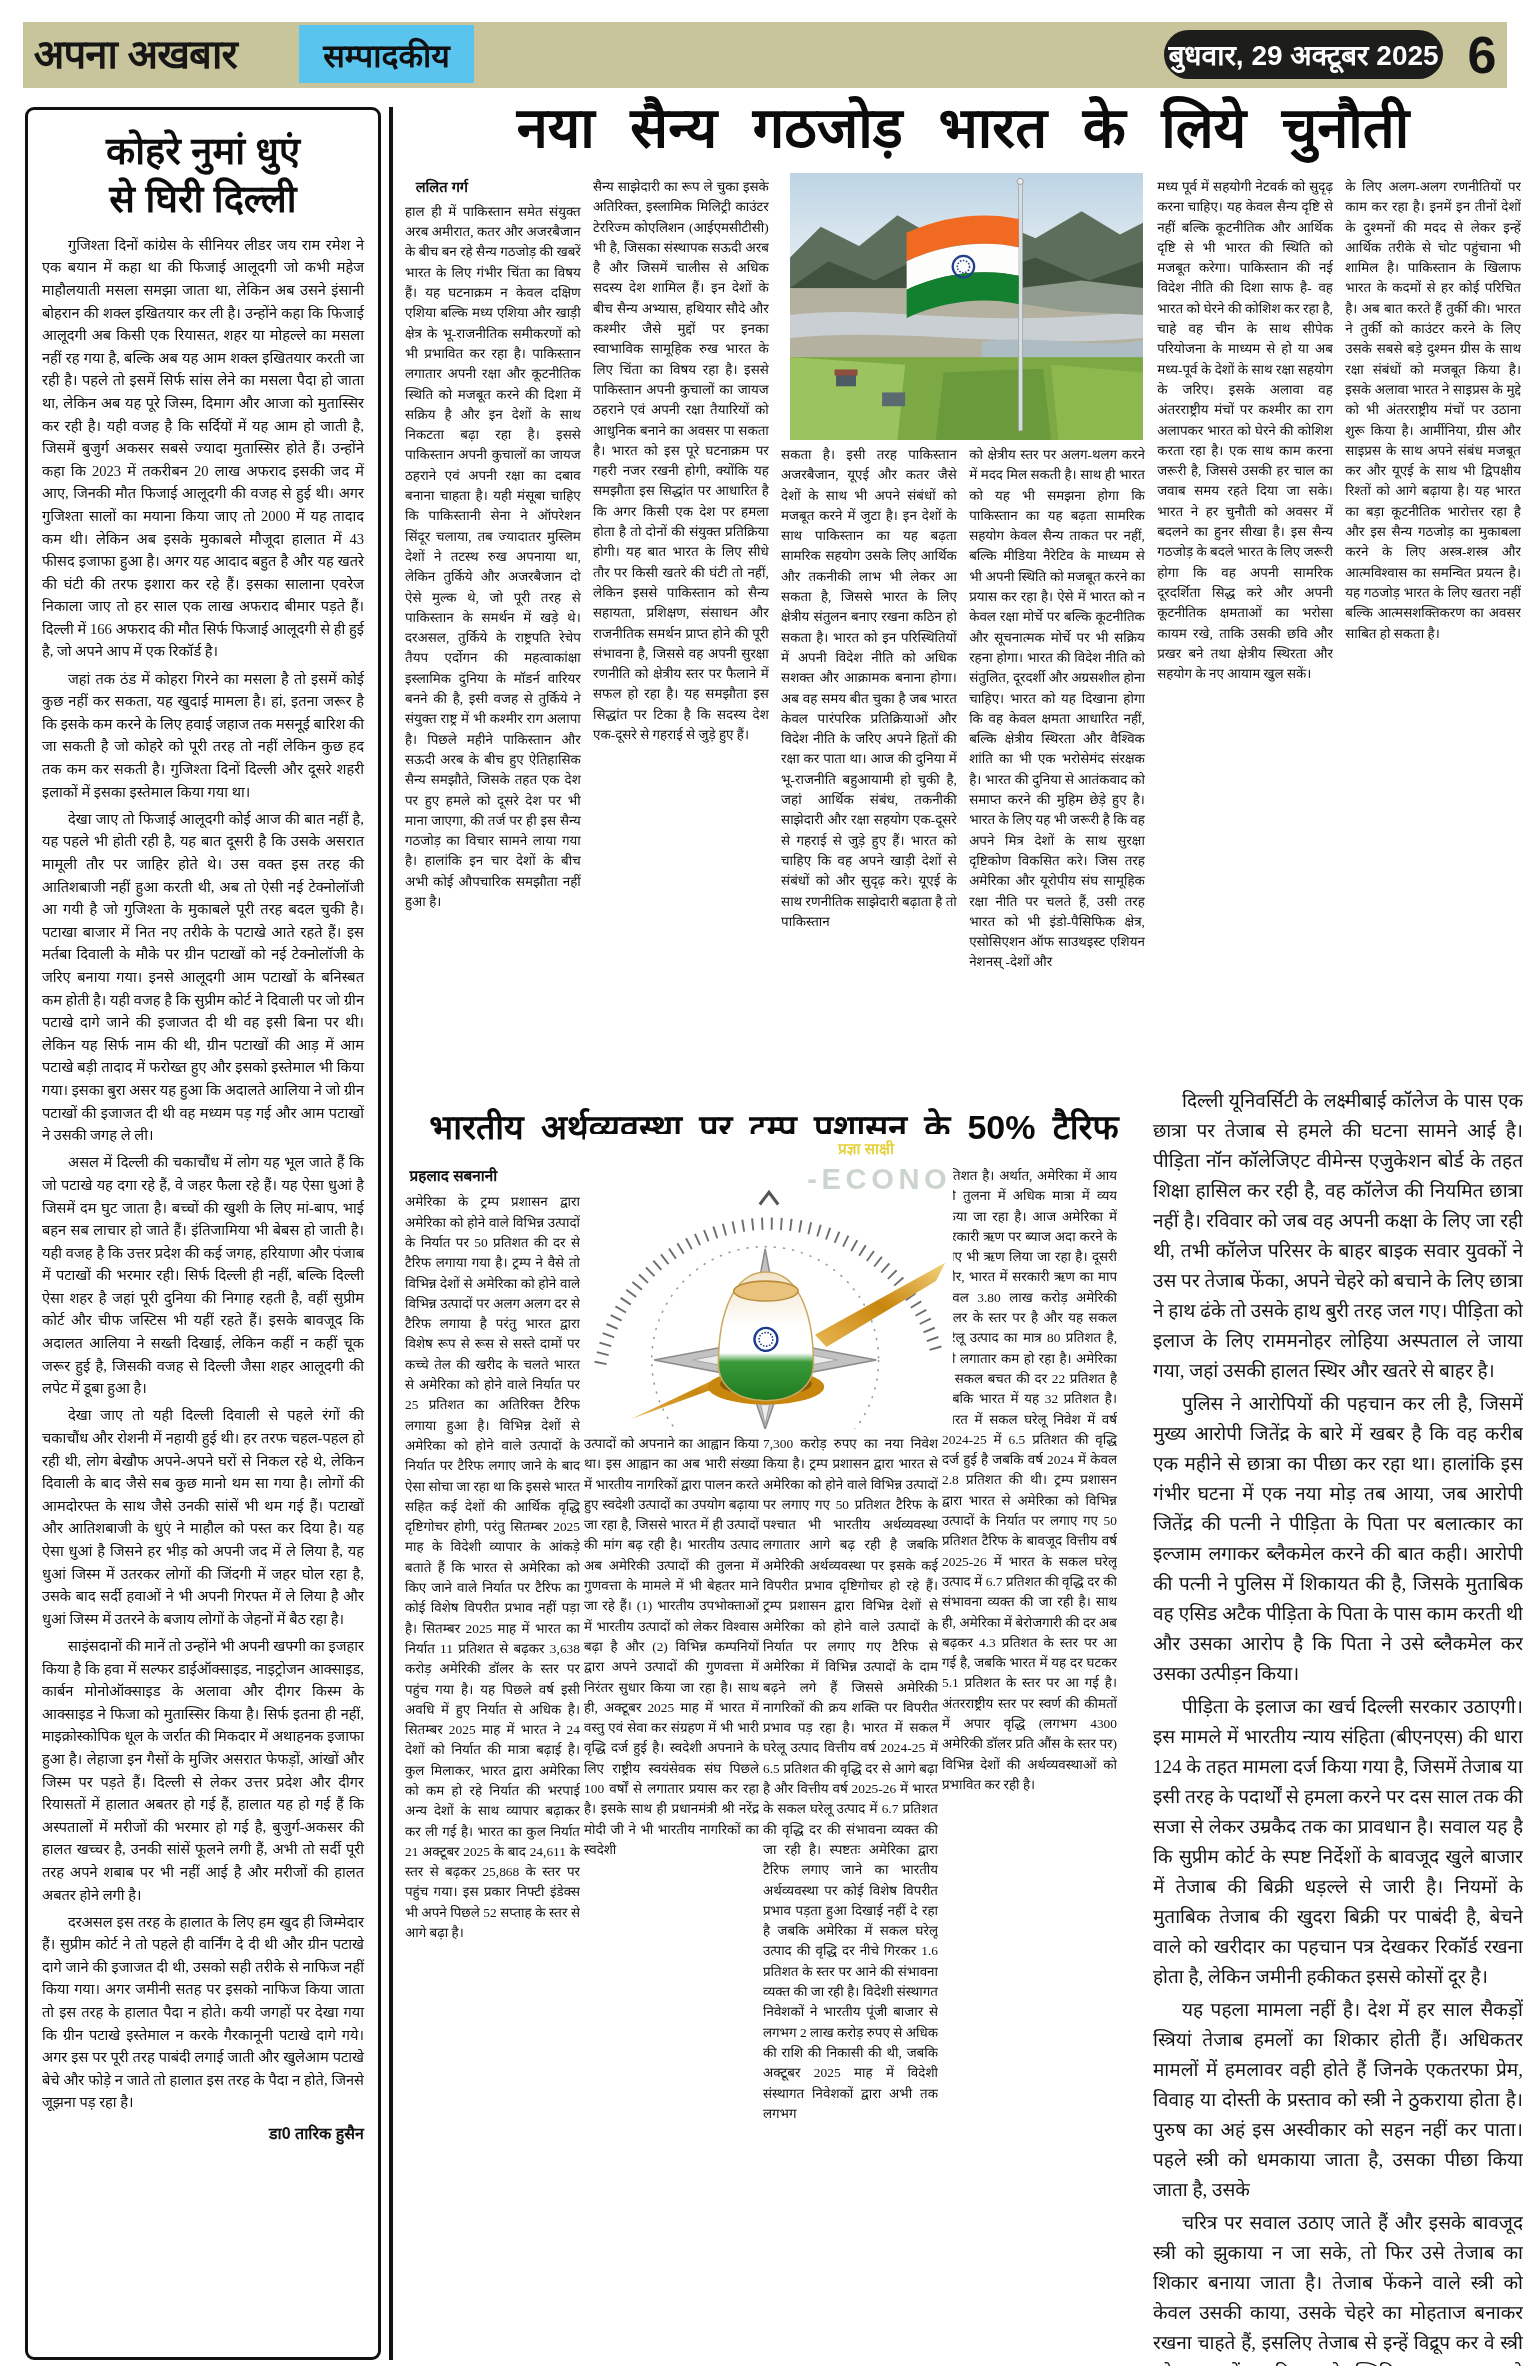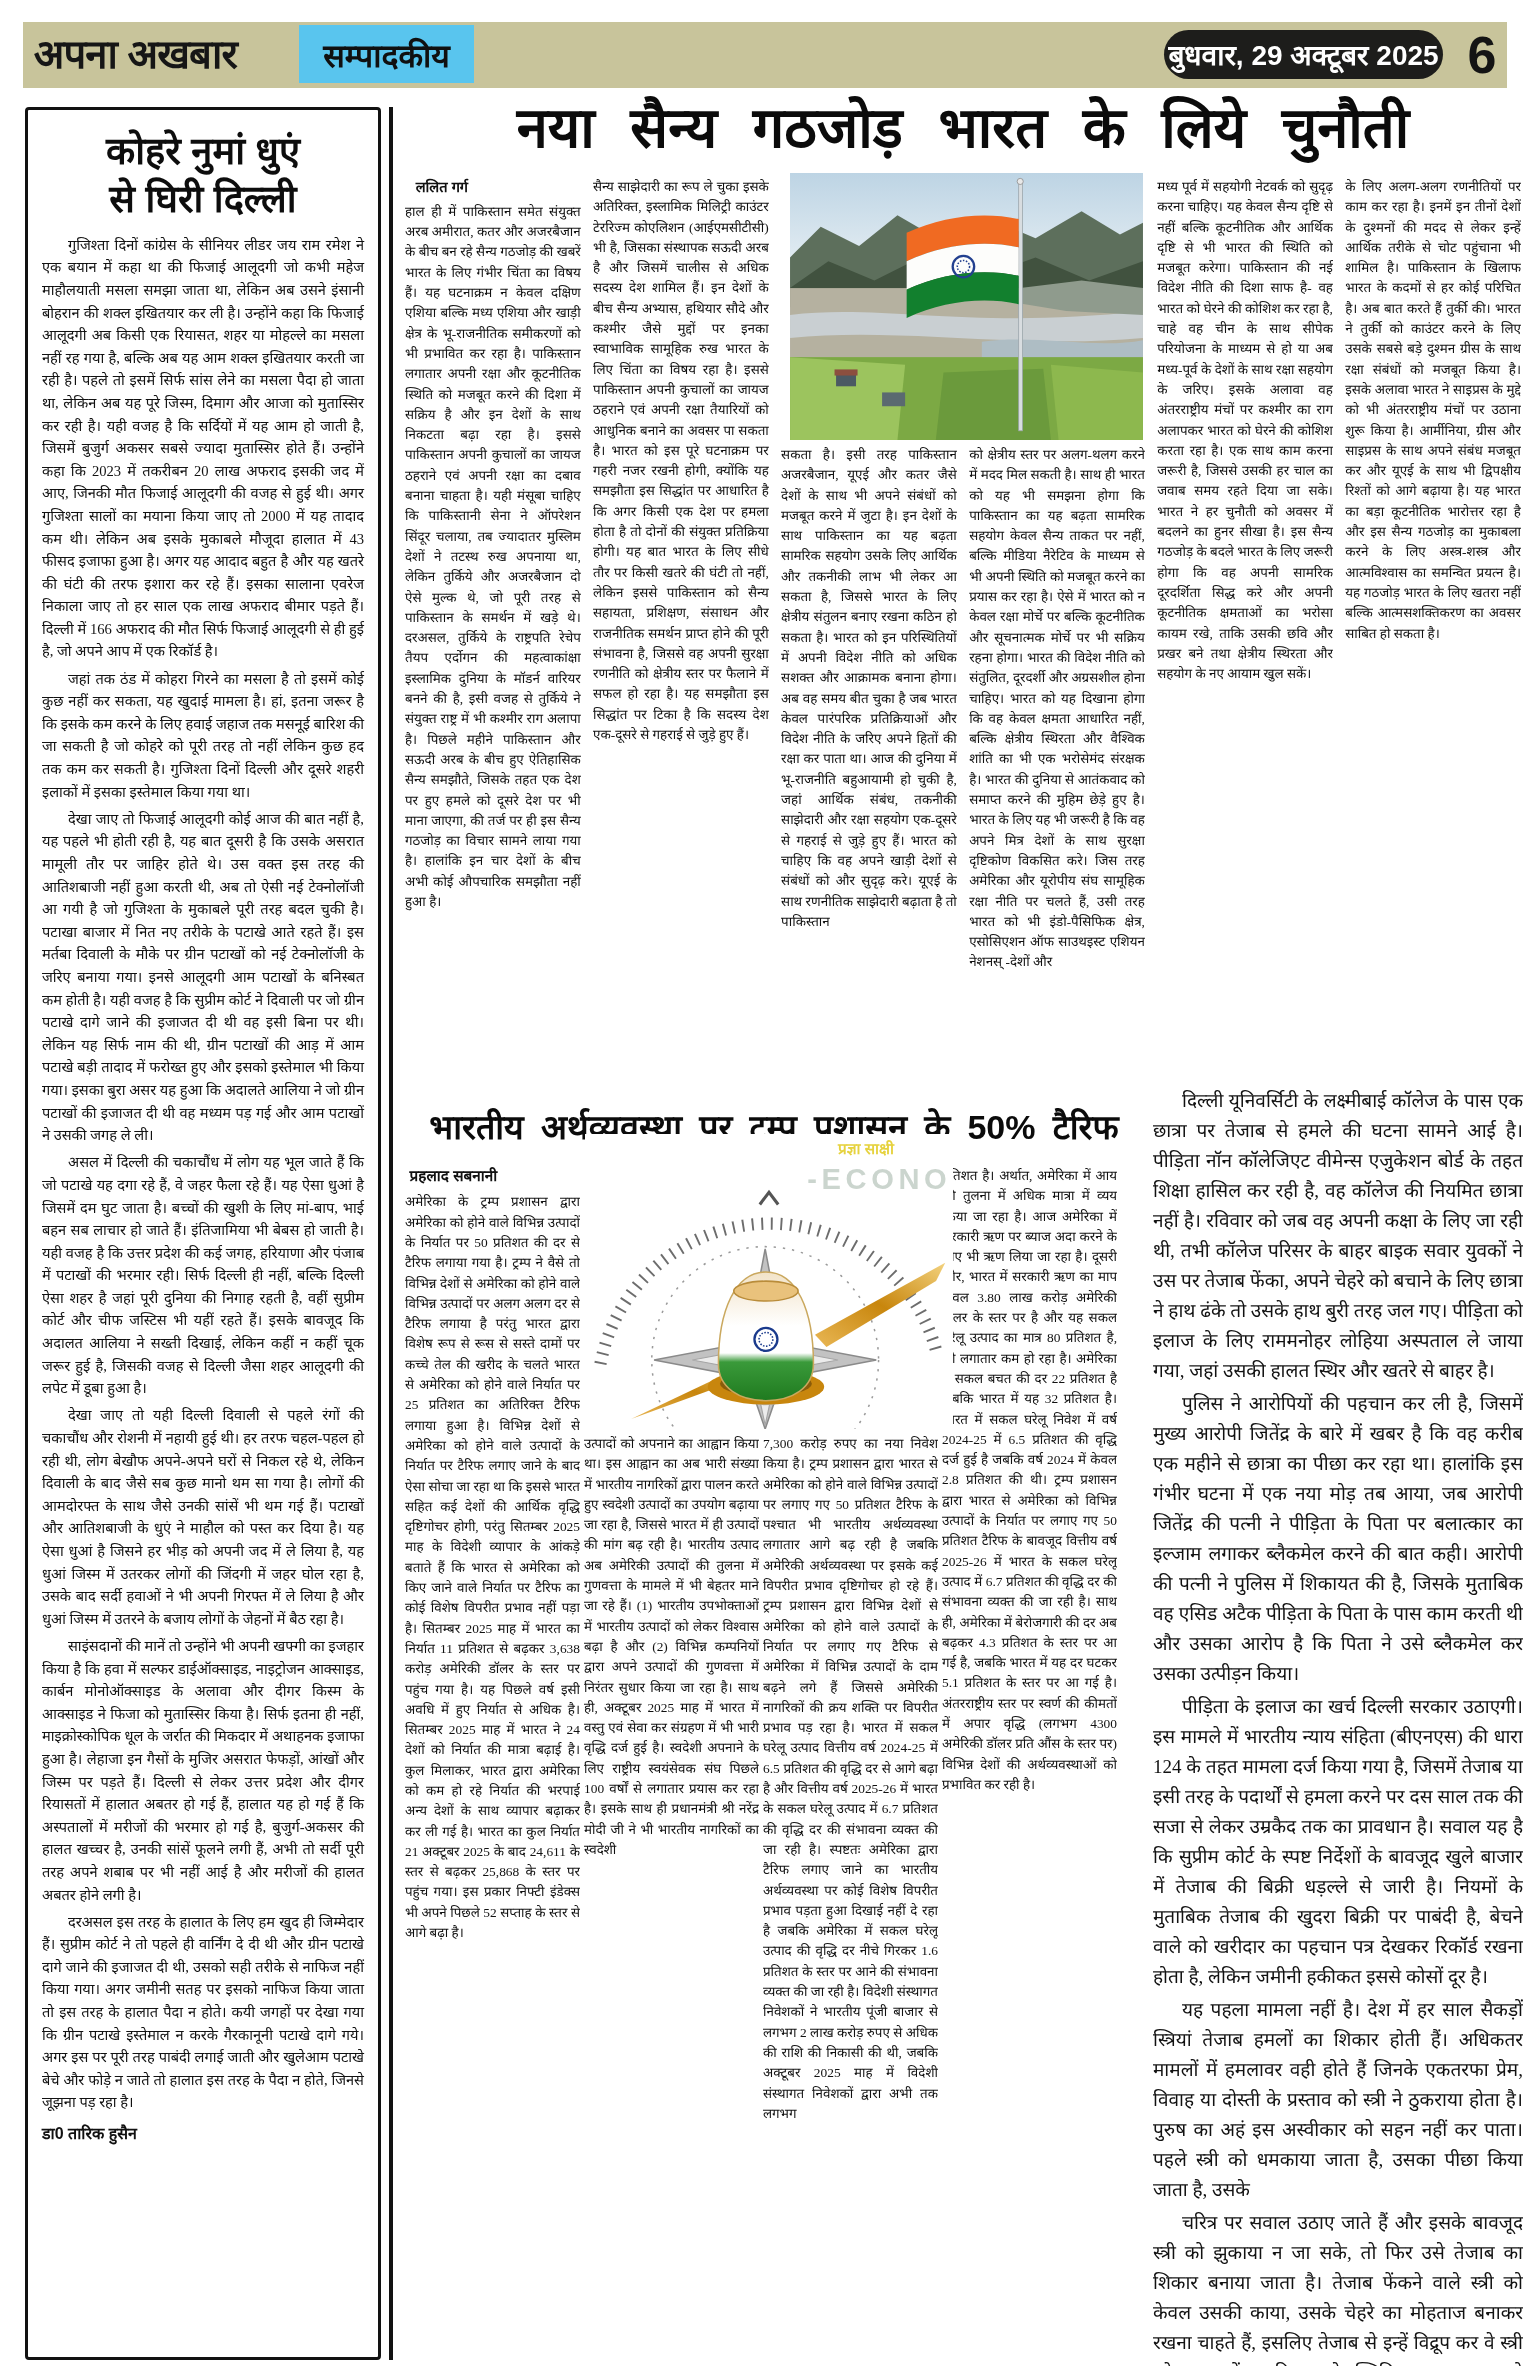--- a/index.html
+++ b/index.html
@@ -12,26 +12,26 @@
   .section-tag{position:absolute;left:276px;top:3.8px;width:175px;height:58px;background:#59c5ee;
         display:flex;align-items:center;justify-content:center;font-family:"Liberation Sans","DejaVu Sans",sans-serif;
         font-weight:bold;font-size:32px;color:#101010;}
   .date-pill{position:absolute;left:1141px;top:8.4px;width:279px;height:49px;background:#1d1d1b;border-radius:28px;
         display:flex;align-items:center;justify-content:center;color:#fff;
         font-family:"Liberation Sans","DejaVu Sans",sans-serif;font-weight:bold;font-size:28px;}
   .page-num{position:absolute;right:10.7px;top:3.1px;font-family:"Liberation Sans","DejaVu Sans",sans-serif;
         font-weight:bold;font-size:52px;color:#141414;}
   
   .left-article{position:absolute;left:25px;top:107px;width:356px;height:2253px;border:3.8px solid #121212;
-        border-radius:4px;box-sizing:border-box;padding:14px 14px 12.3px 14px;overflow:hidden;background:#fff;}
+        border-radius:9px;box-sizing:border-box;padding:14px 14px 12.3px 14px;overflow:hidden;background:#fff;}
   .left-headline{font-family:"Liberation Sans","DejaVu Sans",sans-serif;font-weight:bold;font-size:38px;
         line-height:48px;text-align:center;margin:3.1px 0 10.7px 0;color:#0d0d0d;}
   .left-article p{font-size:14.6px;line-height:22.6px;text-align:justify;margin:0 0 4.6px 0;text-indent:26px;}
   .left-author{font-family:"Liberation Sans","DejaVu Sans",sans-serif;font-weight:bold;font-size:16px;
-        margin-top:7.7px;}
+        text-align:right;margin-top:7.7px;}
   .v-rule{position:absolute;left:389px;top:107px;width:3.8px;height:2253px;background:#121212;}
   
   .main-article{position:absolute;left:405px;top:100px;width:1116px;height:1005px;}
   .main-headline{margin:0;text-align:center;font-family:"Liberation Sans","DejaVu Sans",sans-serif;
         font-weight:bold;font-size:56px;line-height:55px;word-spacing:20px;color:#0b0b0b;}
   .main-cols{position:absolute;left:0;top:77px;width:1116px;height:924px;display:flex;gap:12.3px;overflow:hidden;}
   .mcol{width:176px;font-size:13.4px;line-height:20.3px;text-align:justify;overflow:hidden;}
   .pad-photo{padding-top:268px;box-sizing:border-box;}
   .byline{font-family:"Liberation Sans","DejaVu Sans",sans-serif;font-weight:bold;font-size:14.6px;margin:0 0 4.6px 10.7px;}
   

